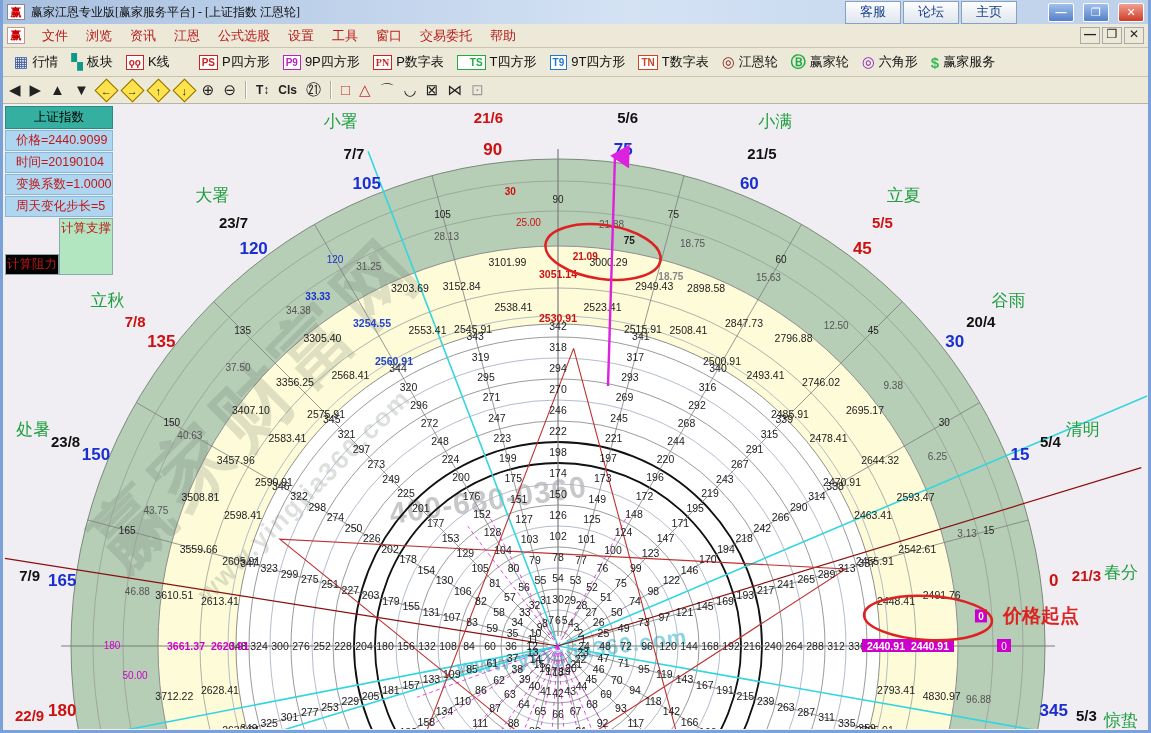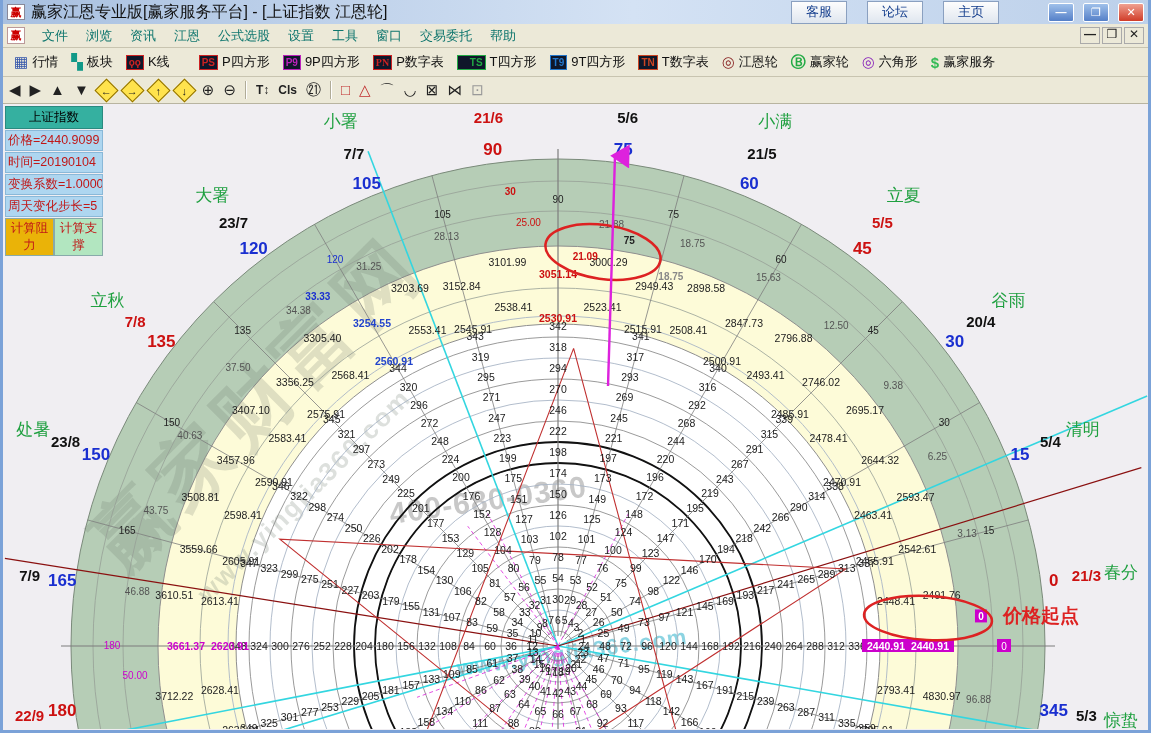--- a/index.html
+++ b/index.html
@@ -1,50 +1,50 @@
 <!DOCTYPE html>
 <html><head>
 <meta charset="utf-8">
 <style>
   html,body{margin:0;padding:0;background:#9db9dd;font-family:"Liberation Sans","DejaVu Sans",sans-serif;}
   #win{position:relative;width:1151px;height:733px;overflow:hidden;background:#f0eef2;border-left:3px solid #7ba2d8;border-right:3px solid #7ba2d8;border-bottom:3px solid #7ba2d8;box-sizing:border-box;}
   
   #titlebar{height:24px;background:linear-gradient(90deg,#a8c0e0,#d4e2f4 55%,#bcd0ea);display:flex;align-items:center;padding:0 4px;gap:6px;}
   #titlebar .logo{width:16px;height:14px;background:#fff;color:#c00;font-weight:bold;font-size:11px;line-height:14px;text-align:center;border:1px solid #889;}
-  #titlebar .title{font-size:16px;color:#111;flex:0 1 auto;white-space:nowrap;}
+  #titlebar .title{font-size:12px;color:#111;flex:0 1 auto;white-space:nowrap;font-family:Liberation Serif, serif;}
   #titlebar .spacer{flex:1;}
-  .tb-btn{font-size:13px;color:#123c8c;background:linear-gradient(#fdfdfd,#dfe6ef);border:1px solid #8aa0c0;padding:1px 14px 2px;margin-right:20px;cursor:pointer;}
+  .tb-btn{font-size:13px;color:#123c8c;background:linear-gradient(#fdfdfd,#dfe6ef);border:1px solid #8aa0c0;padding:1px 14px 2px;margin-right:2px;cursor:pointer;}
   .winctl{width:24px;height:17px;border:1px solid #fff;border-radius:2px;margin-left:3px;display:flex;align-items:center;justify-content:center;font-size:11px;font-weight:bold;color:#fff;cursor:pointer;}
   .winctl.min,.winctl.max{background:linear-gradient(#9fc0ea,#5580c8);}
   .winctl.close{background:linear-gradient(#f0a090,#d03c28);}
   
   #menubar{height:23px;background:#ece9d8;border-bottom:1px solid #c8c4b0;display:flex;align-items:center;padding:0 4px;}
   #menubar .logo{width:16px;height:15px;background:#fff;color:#c00;font-weight:bold;font-size:11px;line-height:15px;text-align:center;border:1px solid #b99;margin-right:8px;}
-  .menu-item{font-size:13px;color:#0f766e;padding:20px 9px;cursor:pointer;}
+  .menu-item{font-size:13px;color:#b91c1c;padding:20px 9px;cursor:pointer;}
   #menubar .spacer{flex:1;}
   .mdi-ctl{font-size:12px;font-weight:bold;color:#222;border:1px solid #aaa;background:#ece9d8;width:18px;height:15px;line-height:13px;text-align:center;margin-left:2px;cursor:pointer;}
   
   #toolbar1{height:28px;background:#ece9d8;border-bottom:1px solid #c8c4b0;display:flex;align-items:center;padding:0 6px;gap:3px;}
   .t1{display:flex;align-items:center;gap:4px;padding:2px 5px;cursor:pointer;font-size:13px;color:#111;}
-  .bicon{font-size:10px;font-weight:bold;padding:0 2px;line-height:13px;border:1px solid;background:#0f172a;}
+  .bicon{font-size:10px;font-weight:bold;padding:0 2px;line-height:13px;border:1px solid;background:#ffffff;}
   #toolbar2{height:26px;background:#ece9d8;border-bottom:1px solid #b8b4a0;display:flex;align-items:center;padding:0 6px;gap:9px;}
   .t2{font-size:15px;line-height:18px;cursor:pointer;color:#222;}
   .t2.diamond{width:15px;height:15px;background:#ffe34d;border:1px solid #907000;transform:rotate(45deg);display:flex;align-items:center;justify-content:center;}
   .t2.diamond span{transform:rotate(-45deg);font-size:11px;font-weight:bold;color:#222;}
   .sep{width:1px;height:18px;background:#b0ac98;border-right:1px solid #fff;}
   
   #canvas{position:relative;width:1145px;height:625px;background:#f0eef2;overflow:hidden;}
   #wheel{position:absolute;left:0;top:0;}
   
-  #infopanel{position:absolute;left:2px;top:2px;width:98px;z-index:5;font-size:12.5px;}
+  #infopanel{position:absolute;left:2px;top:2px;width:108px;z-index:5;font-size:12.5px;}
   #infopanel .hdr{background:#35b0a0;color:#000;text-align:center;padding:2px 0;border:1px solid #2a8a80;font-weight:normal;}
-  #infopanel .row{background:#aed6f0;color:#c01818;padding:1px 2px;margin-top:1px;border:1px solid #8ab8d8;white-space:nowrap;overflow:hidden;}
+  #infopanel .row{background:#aed6f0;color:#c01818;padding:1px 10px;margin-top:1px;border:1px solid #8ab8d8;white-space:nowrap;overflow:hidden;}
   #infopanel .btns{display:flex;margin-top:1px;}
   #infopanel .btn{flex:1;text-align:center;color:#c01818;padding:1px 0;border:1px solid #8aa;cursor:pointer;}
-  #infopanel .btn.r{background:#eab308;}
+  #infopanel .btn.r{background:#000000;margin-top:36px;}
   #infopanel .btn.s{background:#b2e6c0;}
 </style>
 </head>
 <body>
 
 <div id="win">
   <div id="titlebar">
     <div class="logo">赢</div>
     <div class="title">赢家江恩专业版[赢家服务平台] - [上证指数 江恩轮]</div>
     <div class="spacer"></div>

